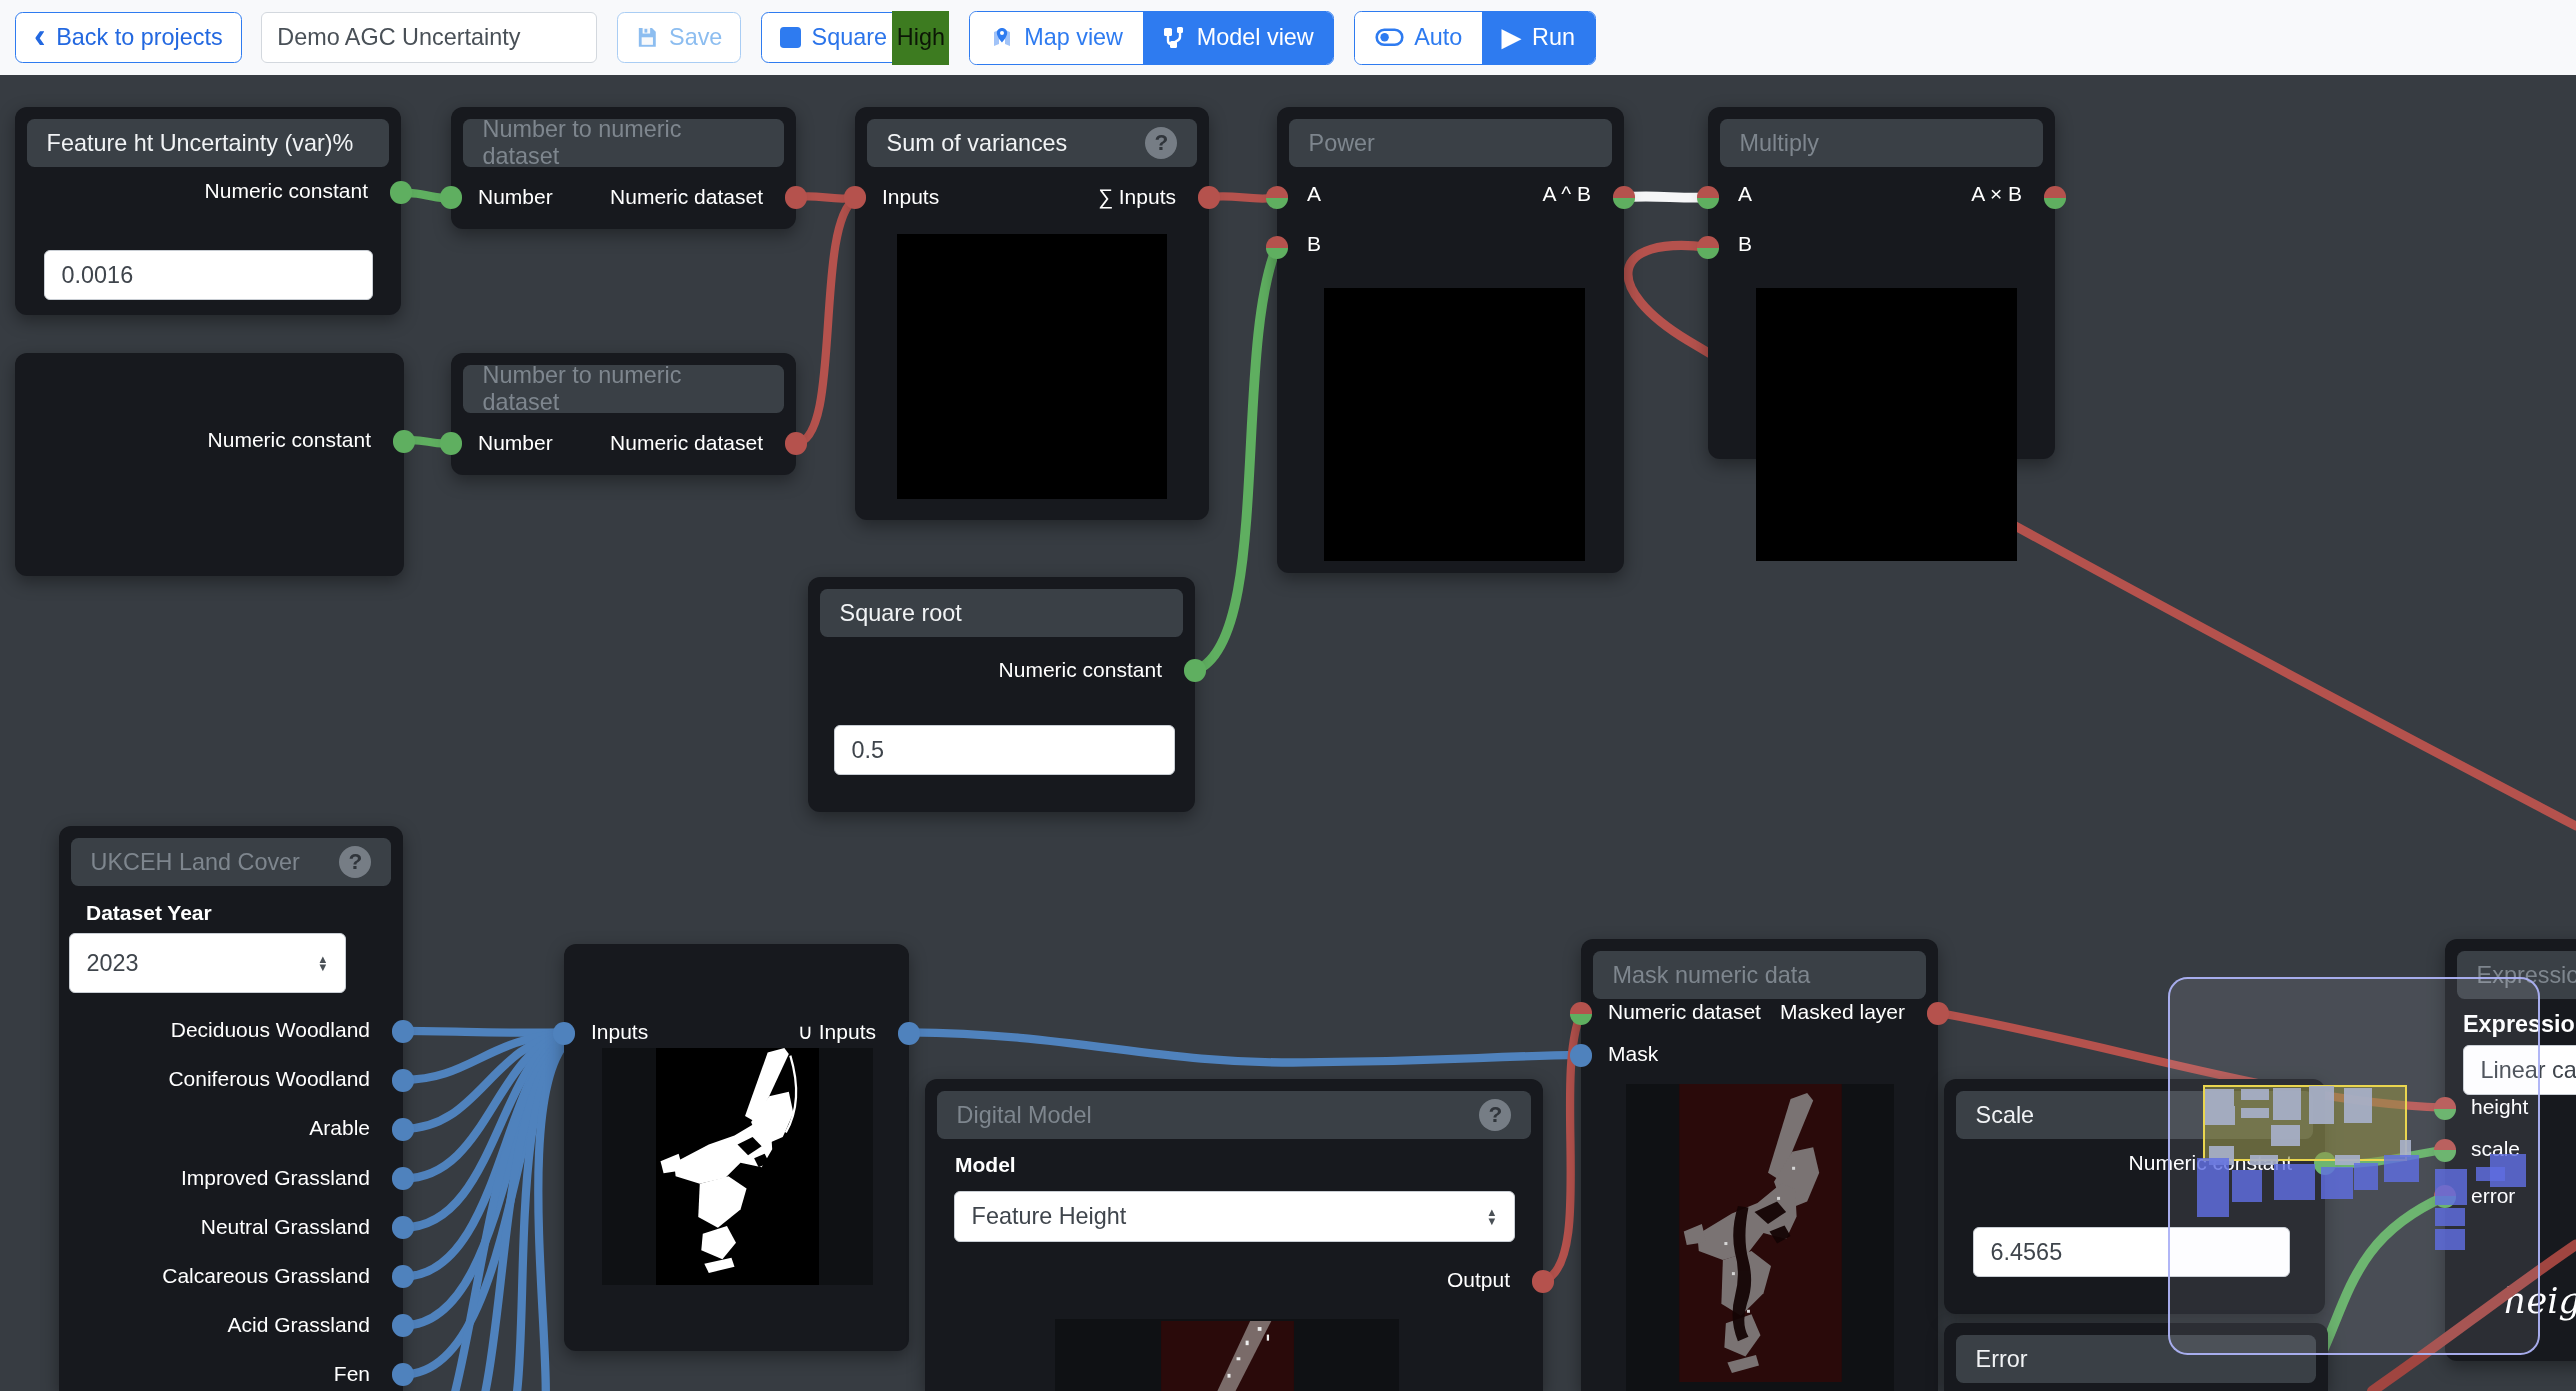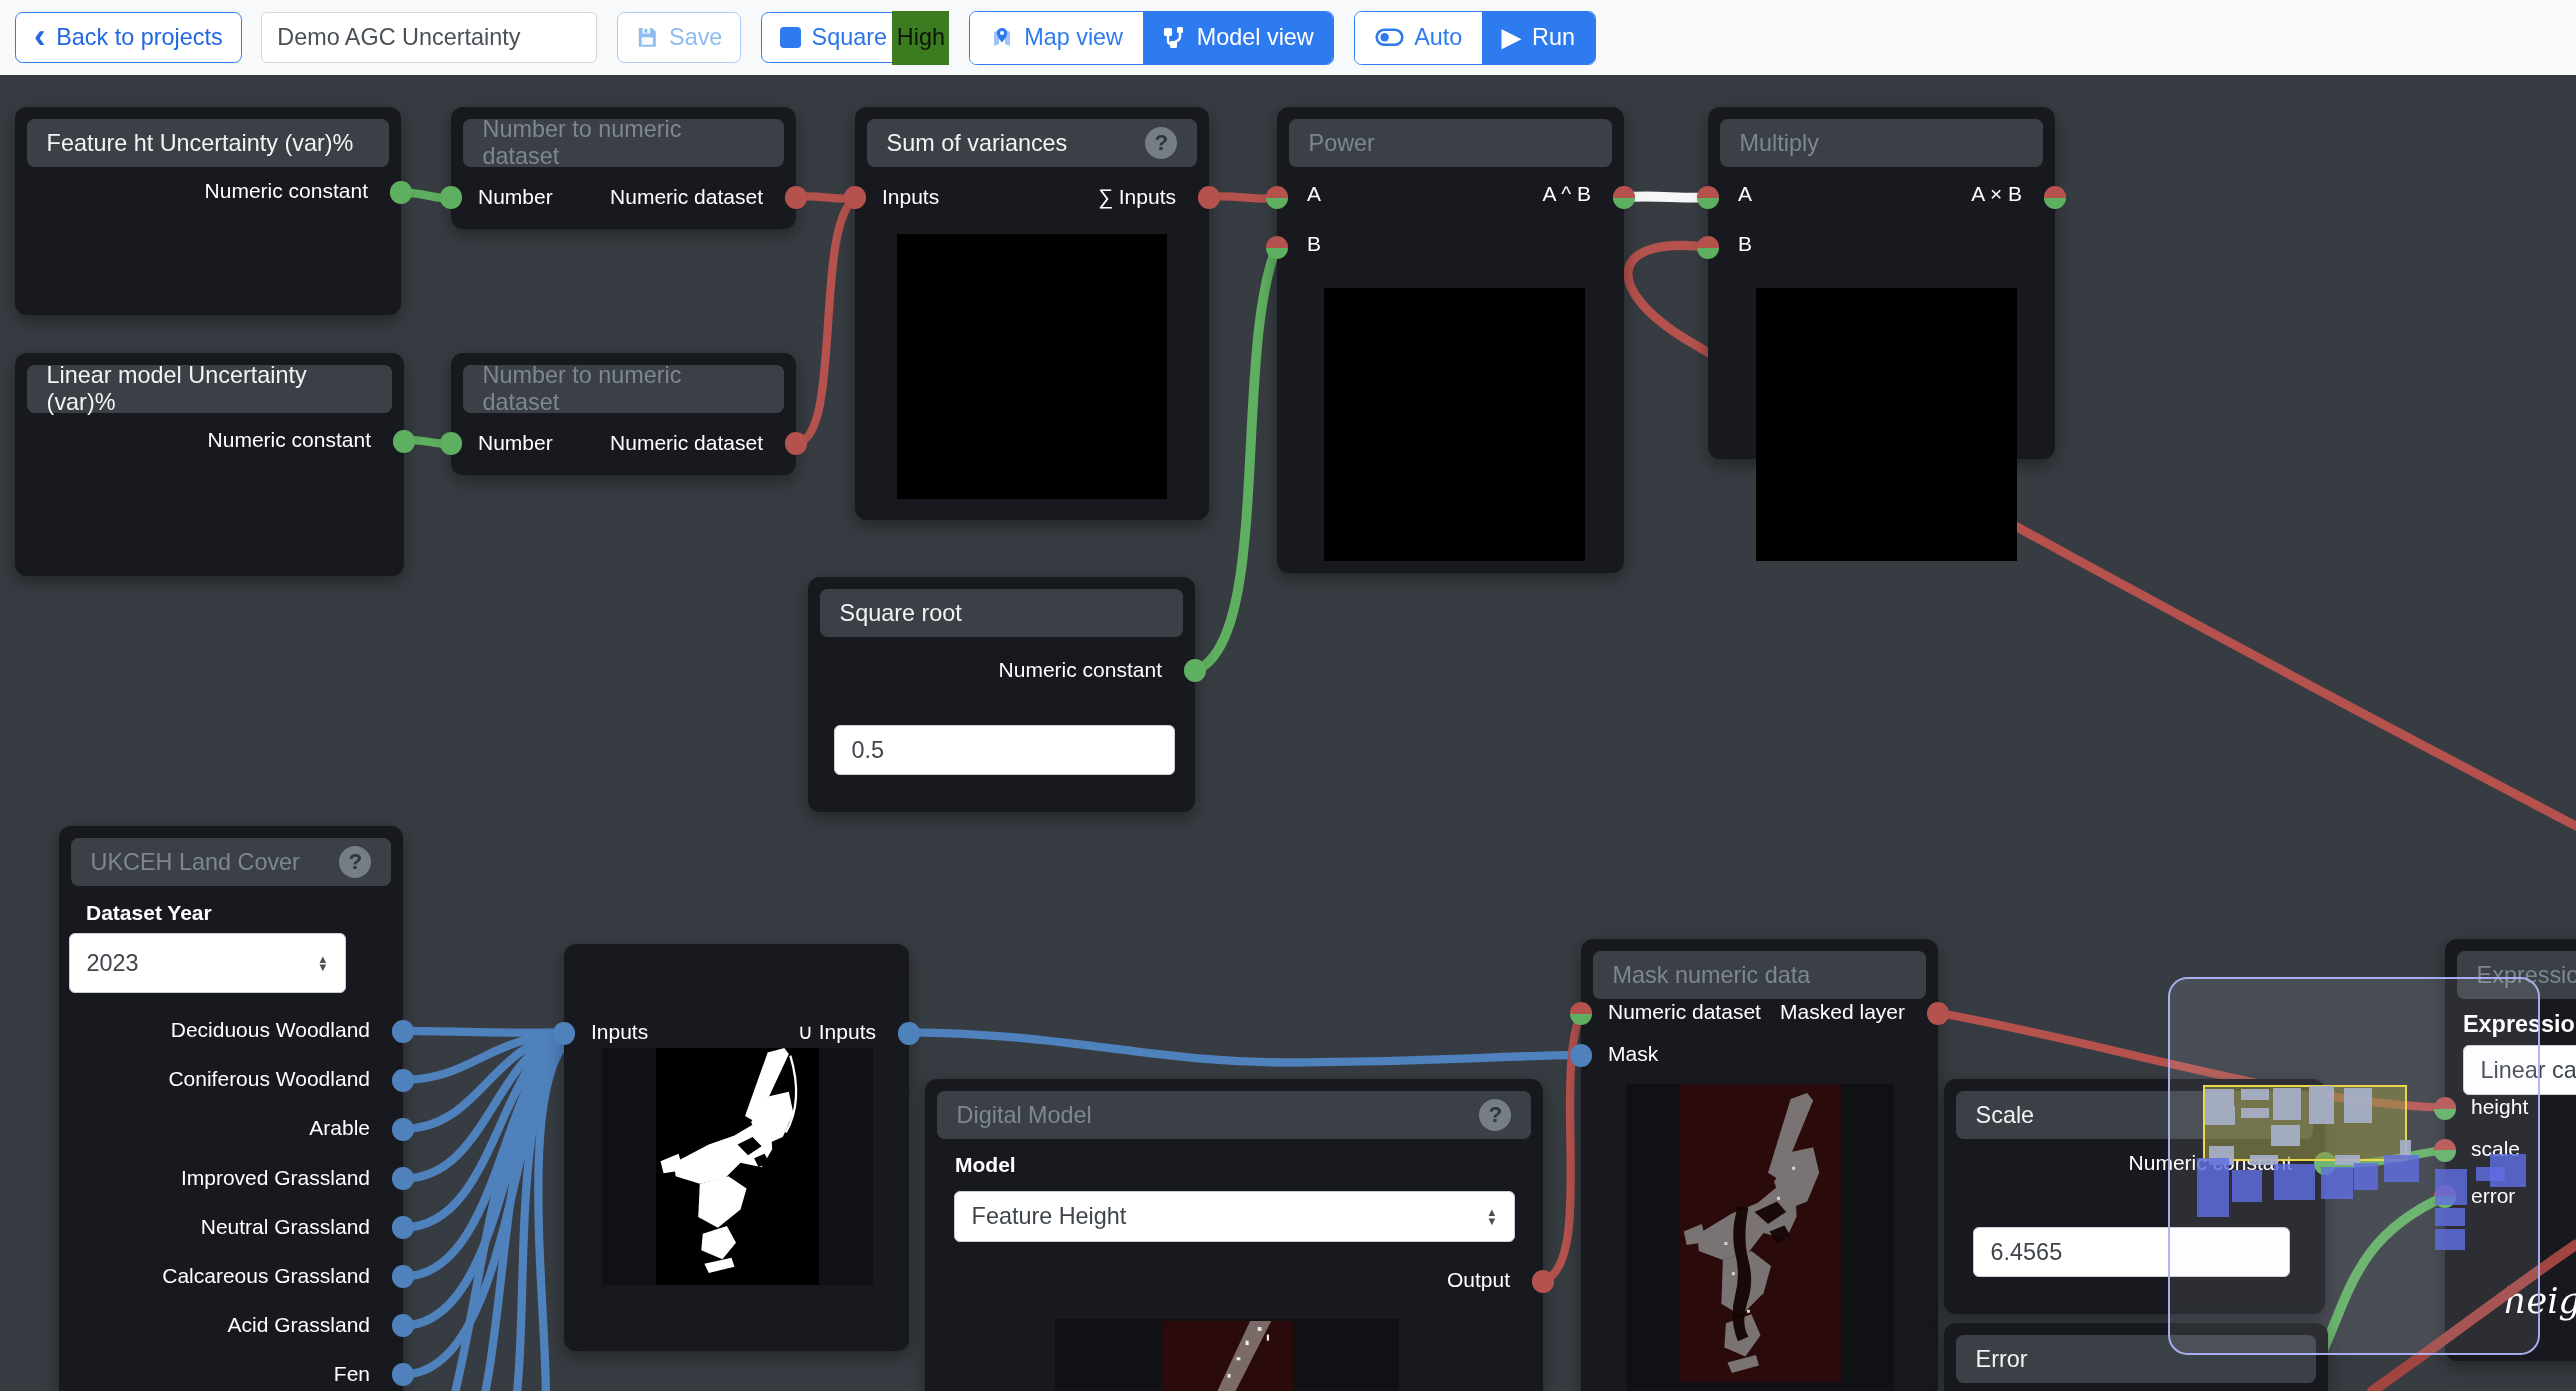--- a/index.html
+++ b/index.html
@@ -149,26 +149,24 @@
     </div>
   </div>
 </div>
 
 <div class="node" style="left:15px;top:107px;width:386px;height:208px;">
   <div class="nhead">
       <span>Feature ht Uncertainty (var)%</span>
     </div>
   <div class="plbl rt" style="top:72px;">Numeric constant</div>
   <span class="dot g" style="right:-11.3px;top:74px;"></span>
+  <input class="field" style="left: 29px; top: 143px; width: 329px; height: 50px;" value="0.0016">
 </div>
 
 <div class="node" style="left:15px;top:353px;width:389px;height:223px;">
-  <div class="nhead">
-      <span>Linear model Uncertainty (var)%</span>
-    </div>
   <div class="plbl rt" style="top:75px;">Numeric constant</div>
   <span class="dot g" style="right:-11.3px;top:77px;"></span>
 </div>
 
 <div class="node" style="left:451px;top:107px;width:345px;height:122px;">
   <div class="nhead mut">
       <span>Number to numeric dataset</span>
     </div>
   <div class="plbl" style="left:27px;top:78px;">Number</div>
   <span class="dot g" style="left:-11.3px;top:79px;"></span>

